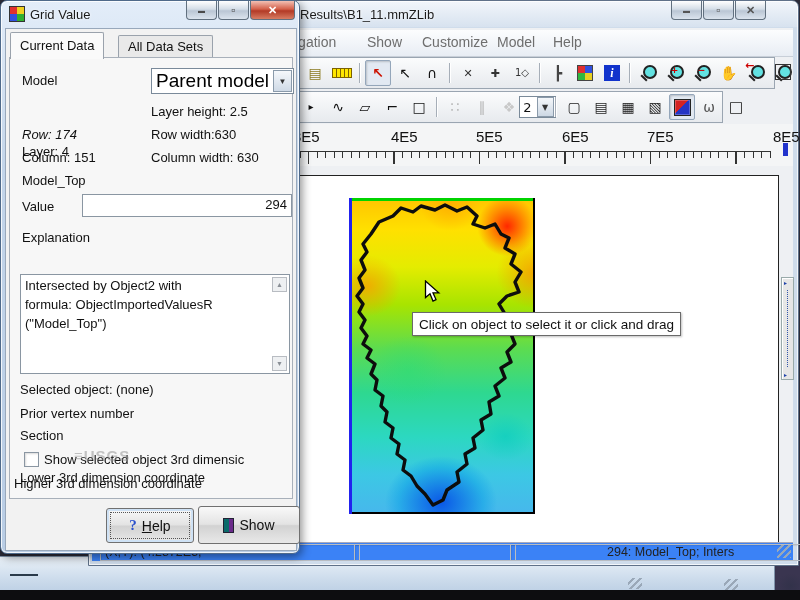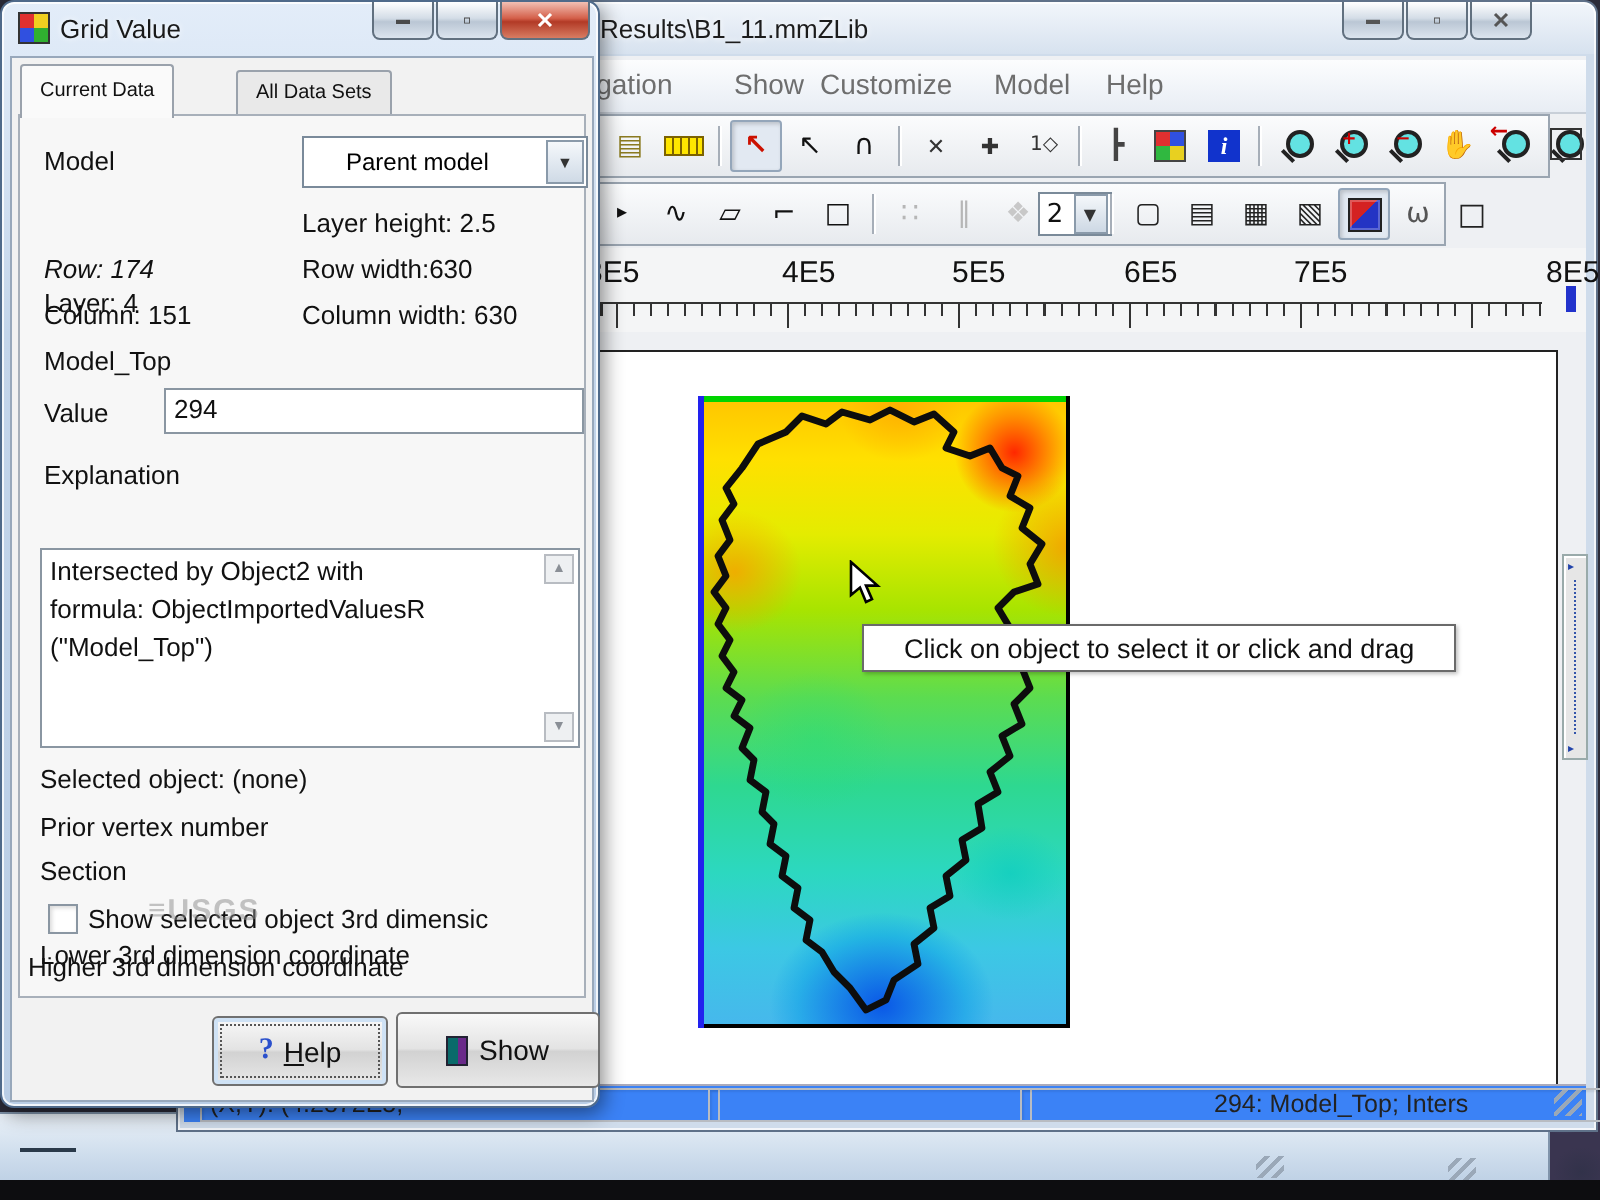--- a/index.html
+++ b/index.html
@@ -125,23 +125,23 @@
   
   #splitter{left:781px;top:277px;width:11px;height:101px;background:#e6e6e6;
     border:1px solid #9aa;box-shadow:inset 1px 1px 0 #fff;z-index:3;}
   #splitter::before{content:"";position:absolute;left:5px;top:12px;bottom:12px;
     border-left:1px dotted #3355aa;}
   #splitter .sa{position:absolute;left:2px;font-size:6px;color:#2244aa;}
   #splitter .sa.top{top:1px;} #splitter .sa.bot{bottom:1px;}
 
   
   #cursor{left:424px;top:280px;z-index:4;}
-  #tooltip{left:431px;top:312px;height:22px;z-index:4;background:#fff;
+  #tooltip{left:412px;top:312px;height:22px;z-index:4;background:#fff;
     border:1px solid #6a6a6a;box-shadow:1px 1px 2px rgba(0,0,0,.25);
-    display:flex;align-items:center;padding:0 20px;font-size:13.5px;color:#111;
+    display:flex;align-items:center;padding:0 6px;font-size:13.5px;color:#111;
     white-space:nowrap;}
 
   
   #statusbar{left:92px;top:542px;width:701px;height:18px;background:#3b82f6;
     border-top:1px solid #aab;z-index:2;}
   .spanel{position:absolute;top:1px;height:15px;border:1px solid #b8bcc2;
     box-shadow:inset 1px 1px 1px rgba(0,0,0,.08);font-size:12.5px;color:#222;
     white-space:nowrap;overflow:hidden;padding:0 4px;line-height:15px;}
   #sp1{left:8px;width:250px;}
   #sp2{left:262px;width:152px;}
@@ -155,30 +155,30 @@
     border:1px solid #4f6variable;border:1px solid #4f6a8a;border-radius:7px;
     box-shadow:2px 3px 10px rgba(0,0,0,.45), inset 0 0 0 1px rgba(255,255,255,.8);}
   #dlg-title{left:8px;top:5px;display:flex;align-items:center;gap:5px;}
   #dlg-title .t{font-size:13px;color:#1a1a1a;text-shadow:0 0 3px #fff;}
   .app-icon{width:14px;height:14px;border:1px solid #333;
     background:linear-gradient(90deg,#e03030 50%,#f0d020 50%) top/100% 50% no-repeat,
                linear-gradient(90deg,#3050e0 50%,#30b030 50%) bottom/100% 50% no-repeat;}
   #dlg-btns{right:4px;}
   #dlg-inner{left:4px;top:27px;width:290px;height:521px;background:#f2f2f2;
     border:1px solid #98a8bb;}
-  .tab{position:absolute;top:6px;height:22px;padding:0 9px;font-size:10px;color:#111;
+  .tab{position:absolute;top:6px;height:22px;padding:0 9px;font-size:13px;color:#111;
     line-height:22px;background:#e9e9e9;border:1px solid #9aa2ac;
     border-bottom:none;border-radius:2px 2px 0 0;}
   .tab.active{top:3px;height:26px;background:#fafafa;line-height:25px;z-index:2;}
   #tabpanel{left:3px;top:28px;width:282px;height:440px;background:#f7f7f7;
     border:1px solid #a8b0ba;}
   .fld{position:absolute;font-size:13px;color:#111;white-space:nowrap;}
   .combo{position:absolute;left:141px;top:10px;width:141px;height:24px;background:#fff;
     border:1px solid #7a8a9a;display:flex;align-items:center;}
-  .combo .cv{flex:1;font-size:12px;padding-left:4px;margin-left:17px;}
+  .combo .cv{flex:1;font-size:19px;padding-left:4px;}
   .combo .ca{width:17px;height:20px;margin:1px;background:linear-gradient(#f5f8fb,#cfdae6);
     border:1px solid #8a9aaa;display:flex;align-items:center;justify-content:center;
     font-size:8px;color:#333;}
   .tbox{position:absolute;background:#fff;border:1px solid #8a96a2;font-size:13px;
     color:#111;padding:2px 4px;}
   #exp-box{left:10px;top:216px;width:260px;height:94px;}
   #exp-text{width:196px;line-height:1.45;}
   .scrollarrow{position:absolute;right:2px;width:13px;height:13px;background:#eef0f2;
     border:1px solid #b8bcc2;color:#8a8f96;font-size:7px;display:flex;align-items:center;
     justify-content:center;}
@@ -224,21 +224,21 @@
       <div class="wbtn gl-min"></div>
       <div class="wbtn gl-max"></div>
       <div class="wbtn gl-close"></div>
     </div>
   </div>
   <div class="abs" id="mw-content" style="z-index:2"></div>
 
   <div class="abs" id="menubar" style="z-index:2">
       <div class="menu-item" style="left: 203px;">igation</div>
       <div class="menu-item" style="left: 275px;">Show</div>
-      <div class="menu-item" style="left: 318px;">Customize</div>
+      <div class="menu-item" style="left: 330px;">Customize</div>
       <div class="menu-item" style="left: 405px;">Model</div>
       <div class="menu-item" style="left: 461px;">Help</div>
     </div>
 
   <div class="abs" id="tb1wrap" style="z-index:2">
       <div class="tbrow" id="tb1">
         <div class="tb-btn">
           <span class="glyph" style="color: rgb(138, 122, 32);">▤</span>
         </div>
         <div class="tb-btn">
@@ -446,21 +446,21 @@
 
         <div class="fld" style="left:12px;top:46px;margin-top:40px;">Layer: 4</div>
         <div class="fld" style="left:141px;top:46px;">Layer height: 2.5</div>
         <div class="fld" style="left:12px;top:69px;font-style:italic;">Row: 174</div>
         <div class="fld" style="left:141px;top:69px;">Row width:630</div>
         <div class="fld" style="left:12px;top:92px;">Column: 151</div>
         <div class="fld" style="left:141px;top:92px;">Column width: 630</div>
         <div class="fld" style="left:12px;top:115px;">Model_Top</div>
 
         <div class="fld" style="left:12px;top:141px;">Value</div>
-        <div class="tbox" style="left:72px;top:136px;width:200px;height:17px;">294</div>
+        <div class="tbox" style="left:72px;top:136px;width:200px;height:17px;text-align:right;">294</div>
 
         <div class="fld" style="left:12px;top:172px;">Explanation</div>
         <div class="tbox" id="exp-box">
           <div id="exp-text">Intersected by Object2 with formula: ObjectImportedValuesR ("Model_Top")</div>
           <div class="scrollarrow up">▲</div>
           <div class="scrollarrow down">▼</div>
         </div>
 
         <div class="fld" style="left:10px;top:324px;">Selected object: (none)</div>
         <div class="fld" style="left:10px;top:348px;">Prior vertex number</div>

